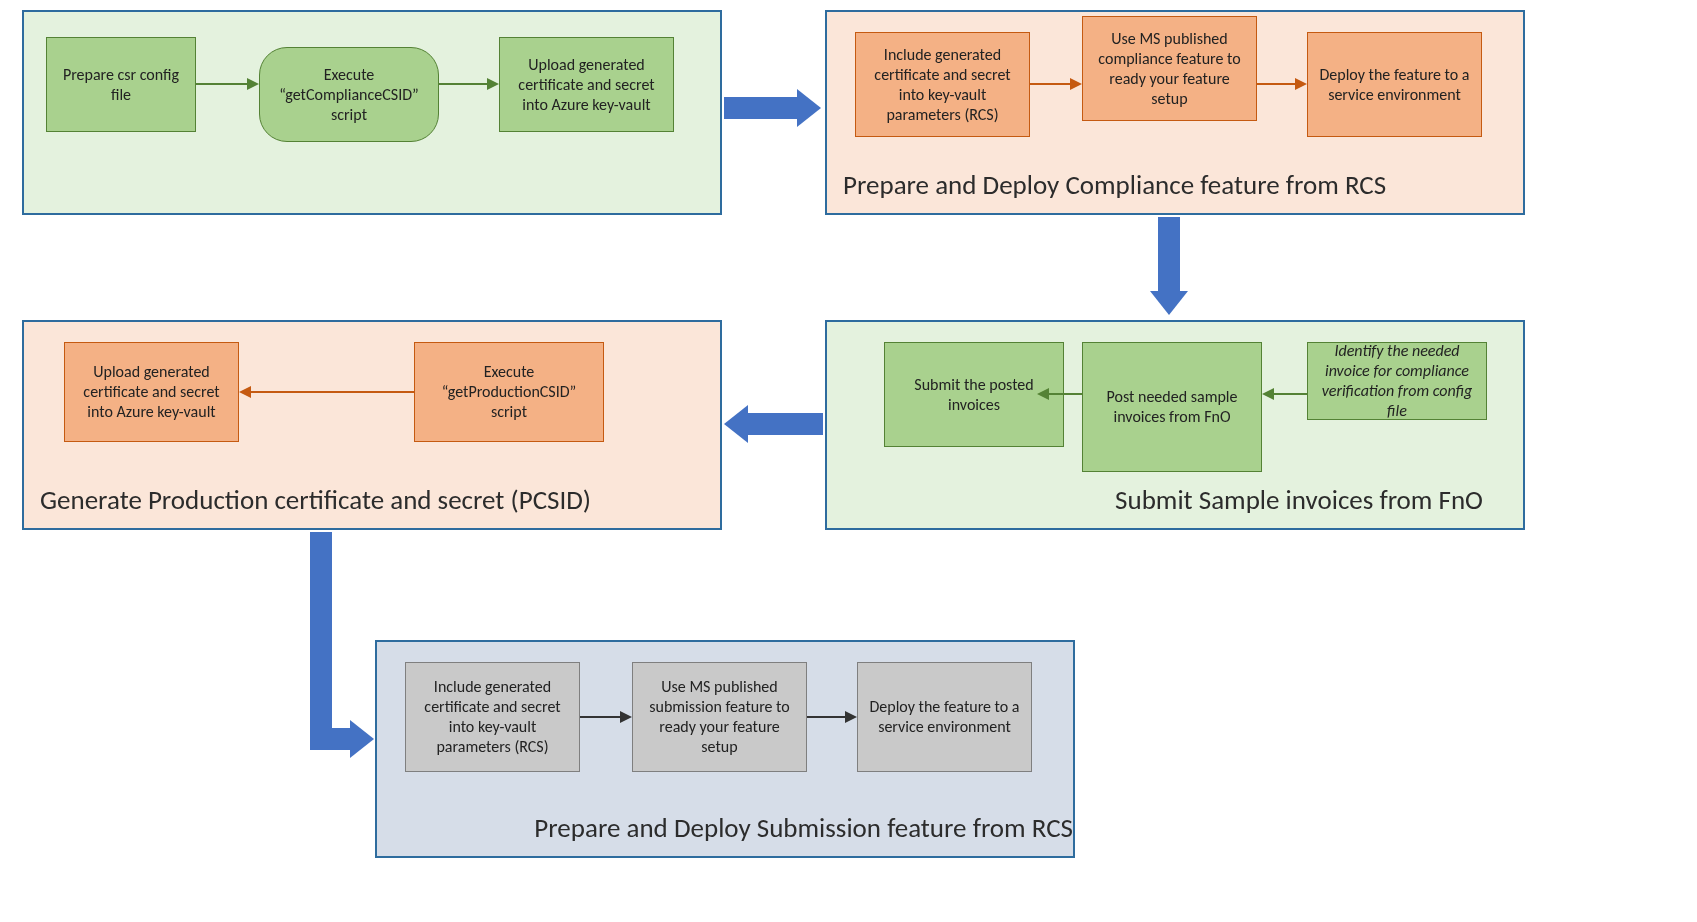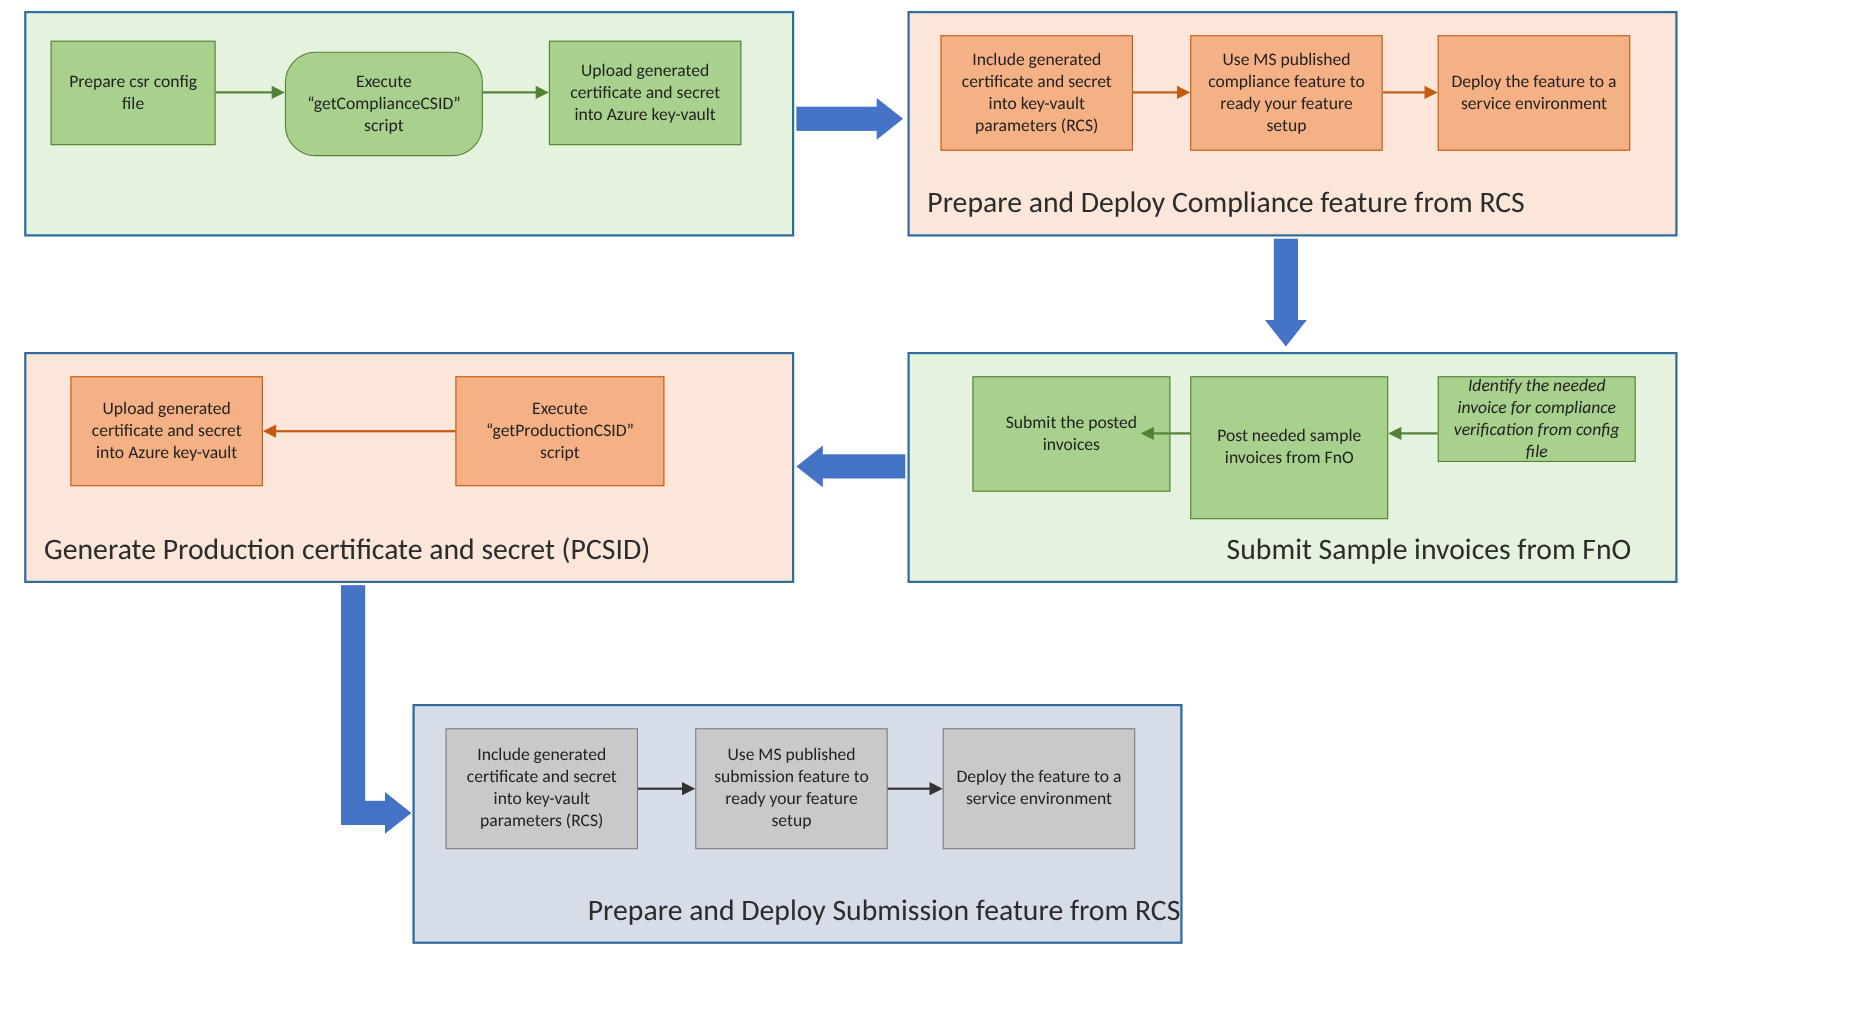--- a/index.html
+++ b/index.html
@@ -160,21 +160,21 @@
     </div>
 
   </div>
 
   <div class="big-arrow-h" style="left:724px; top:97px; width:75px;">
     <div class="ah-right"></div>
   </div>
 
   <div class="stage orange-stage" style="left:825px; top:10px; width:700px; height:205px;">
     <div class="step orange-step" style="left:28px; top:20px; width:175px; height:105px;">Include generated certificate and secret into key-vault parameters (RCS)</div>
-    <div class="step orange-step" style="left:255px; top:20px; width:175px; height:105px;">Use MS published compliance feature to ready your feature setup</div>
+    <div class="step orange-step" style="left:255px; top:4px; width:175px; height:105px;">Use MS published compliance feature to ready your feature setup</div>
     <div class="step orange-step" style="left:480px; top:20px; width:175px; height:105px;">Deploy the feature to a service environment</div>
 
     <div class="small-arrow sa-orange" style="left:203px; top:72px; width:52px;">
       <div class="shaft"></div>
         <div class="head-right"></div>
     </div>
     <div class="small-arrow sa-orange" style="left:430px; top:72px; width:50px;">
       <div class="shaft"></div>
         <div class="head-right"></div>
     </div>

